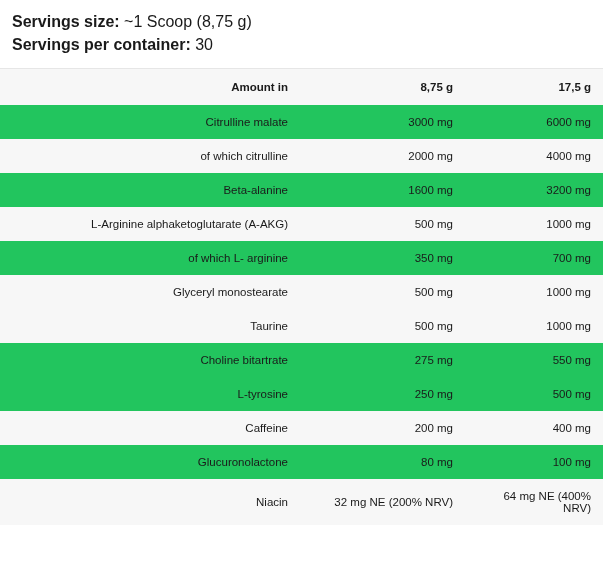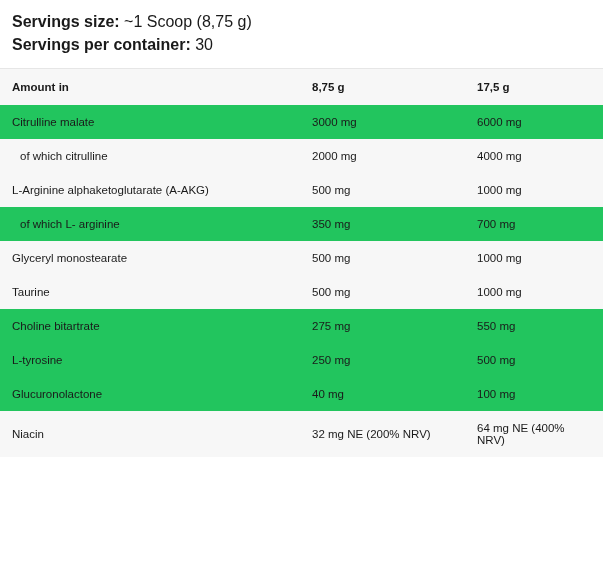--- a/index.html
+++ b/index.html
@@ -33,21 +33,21 @@
   table.nutri {
     width: 603px;
     border-collapse: collapse;
     table-layout: fixed;
     font-size: 11.5px;
   }
   table.nutri col.c1 { width: 300px; }
   table.nutri col.c2 { width: 165px; }
   table.nutri col.c3 { width: 138px; }
   table.nutri th, table.nutri td {
-    text-align: left;
+    text-align: right;
     vertical-align: middle;
     padding: 11px 12px;
     border: none;
     font-weight: normal;
     color: #1a1a1a;
   }
   table.nutri thead th {
     font-weight: bold;
     background: #f7f7f7;
     padding-top: 12px;
@@ -100,20 +100,25 @@
       <tr class="odd">
         <td>Citrulline malate</td>
         <td>3000 mg</td>
         <td>6000 mg</td>
       </tr>
       <tr class="even">
         <td class="indent">of which citrulline</td>
         <td>2000 mg</td>
         <td>4000 mg</td>
       </tr>
+      <tr class="odd">
+        <td>Beta-alanine</td>
+        <td>1600 mg</td>
+        <td>3200 mg</td>
+      </tr>
       <tr class="even">
         <td>L-Arginine alphaketoglutarate (A-AKG)</td>
         <td>500 mg</td>
         <td>1000 mg</td>
       </tr>
       <tr class="odd">
         <td class="indent">of which L- arginine</td>
         <td>350 mg</td>
         <td>700  mg</td>
       </tr>
@@ -130,23 +135,28 @@
       <tr class="odd">
         <td>Choline bitartrate</td>
         <td>275 mg</td>
         <td>550 mg</td>
       </tr>
       <tr class="odd">
         <td>L-tyrosine</td>
         <td>250 mg</td>
         <td>500 mg</td>
       </tr>
+      <tr class="even">
+        <td>Caffeine</td>
+        <td>200 mg</td>
+        <td>400 mg</td>
+      </tr>
       <tr class="odd">
         <td>Glucuronolactone</td>
-        <td>40 mg</td>
+        <td>80 mg</td>
         <td>100 mg</td>
       </tr>
       <tr class="even">
         <td>Niacin</td>
         <td>32 mg NE (200% NRV)</td>
         <td>64 mg NE (400% NRV)</td>
       </tr>
 
     </tbody>
   </table>

